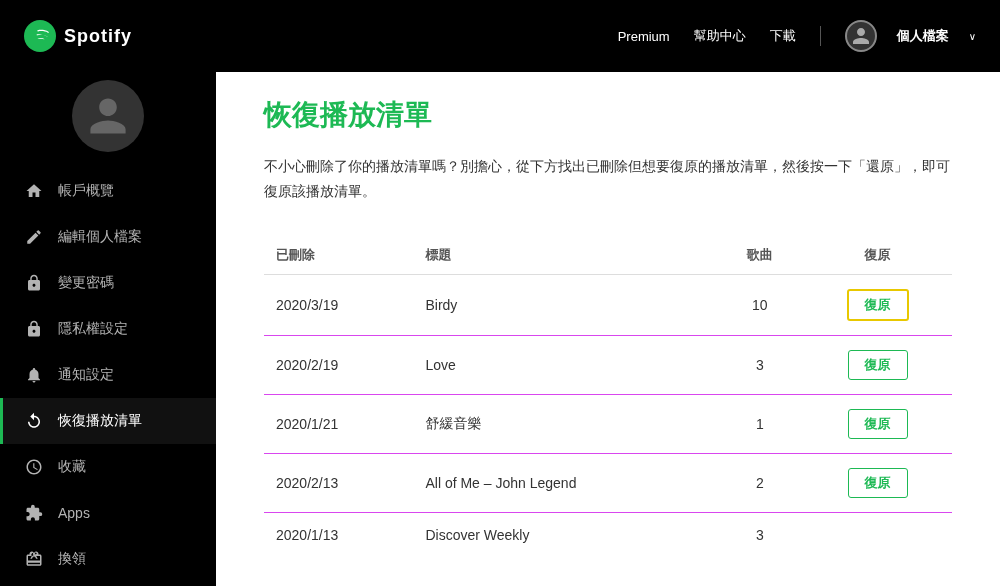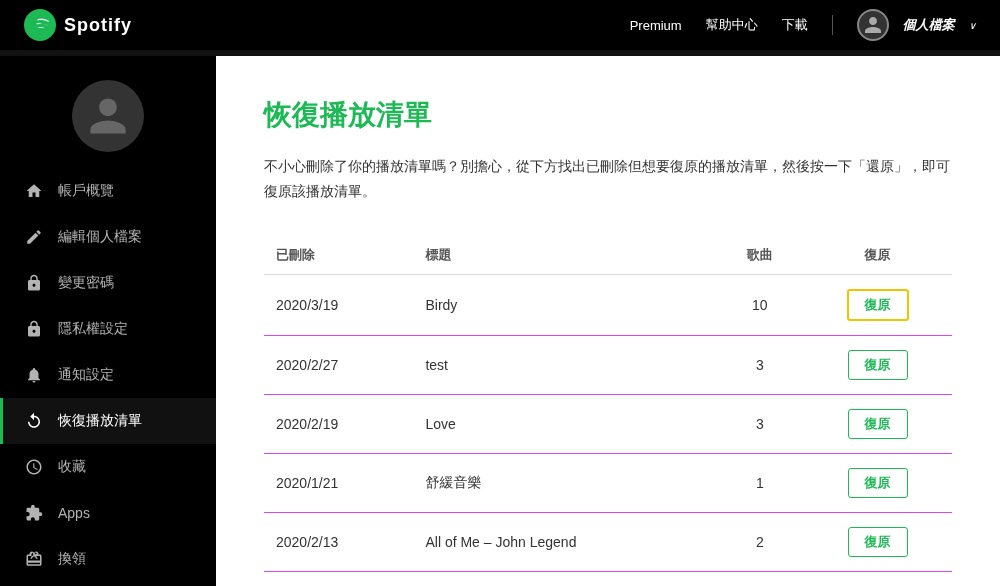--- a/index.html
+++ b/index.html
@@ -7,21 +7,21 @@
       width: 1000px;
       height: 586px;
       font-family: 'Helvetica Neue', Arial, sans-serif;
       background: #121212;
       color: #fff;
       overflow: hidden;
     }
 
     
     .topnav {
-      height: 50px;
+      height: 72px;
       background: #000;
       display: flex;
       align-items: center;
       justify-content: space-between;
       padding: 0 24px;
       position: fixed;
       top: 0; left: 0; right: 0;
       z-index: 100;
     }
     .topnav-left {
@@ -56,23 +56,22 @@
       cursor: pointer;
     }
     .topnav-divider {
       width: 1px;
       height: 20px;
       background: #555;
     }
     .topnav-user {
       display: flex;
       align-items: center;
-      gap: 14px;
+      gap: 20px;
       cursor: pointer;
-      font-style: italic;
     }
     .user-avatar-icon {
       width: 32px;
       height: 32px;
       border-radius: 50%;
       border: 2px solid #888;
       display: flex;
       align-items: center;
       justify-content: center;
       background: #333;
@@ -366,26 +365,20 @@
         </tr>
       </thead>
       <tbody id="table-body">
       <tr>
             <td>2020/3/19</td>
             <td>Birdy</td>
             <td>10</td>
             <td><button class="restore-btn highlighted">復原</button></td>
           </tr>
           <tr>
-            <td>2020/2/27</td>
-            <td>test</td>
-            <td>3</td>
-            <td><button class="restore-btn">復原</button></td>
-          </tr>
-          <tr>
             <td>2020/2/19</td>
             <td>Love</td>
             <td>3</td>
             <td><button class="restore-btn">復原</button></td>
           </tr>
           <tr>
             <td>2020/1/21</td>
             <td>舒緩音樂</td>
             <td>1</td>
             <td><button class="restore-btn">復原</button></td>

